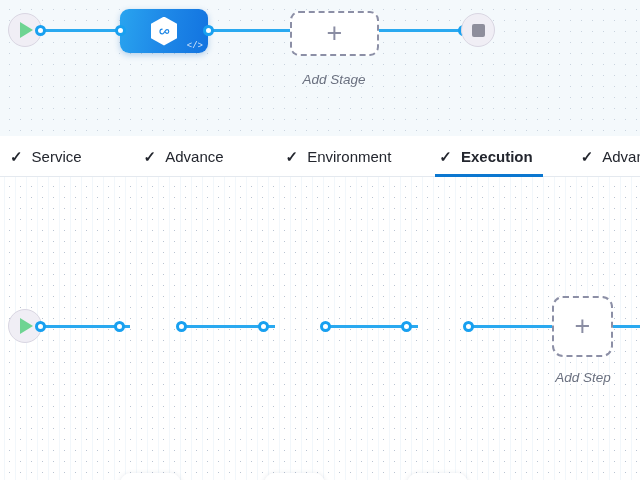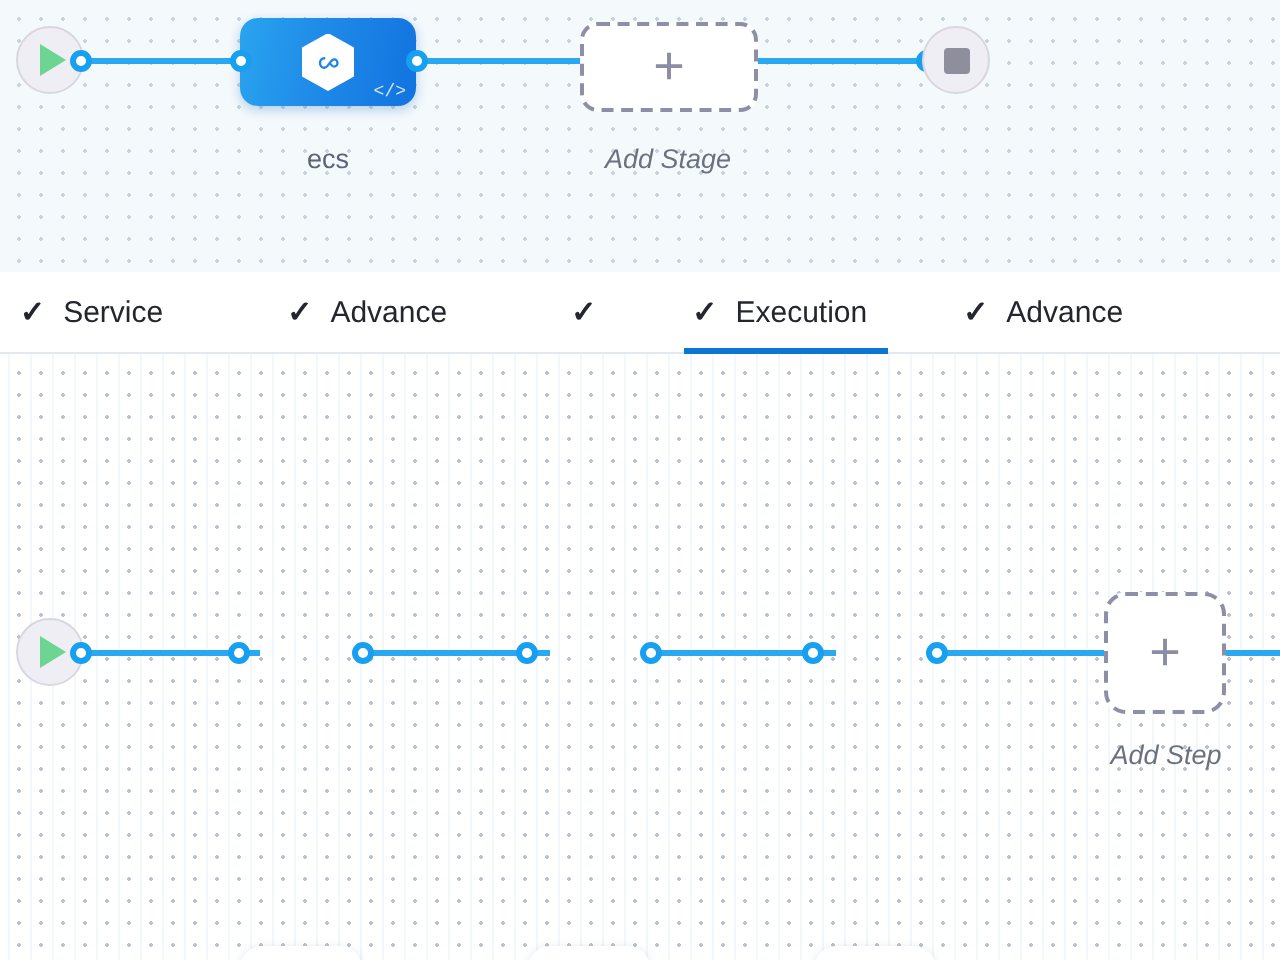--- a/index.html
+++ b/index.html
@@ -40,21 +40,21 @@
     white-space: nowrap;
   }
   .tab {
     display: flex; align-items: center; gap: 9px;
     height: 41px; position: relative;
     padding: 0 0 0 0;
     color: #23262e; font-size: 15px;
     cursor: pointer;
   }
   .tab .chk { font-size: 15px; line-height: 1; color: #23262e; font-weight: 700; }
-  .tab.active .lbl { font-weight: 400; }
+  .tab.active .lbl { font-weight: 700; }
   .tab.active::after {
     content: ""; position: absolute; left: -4px; right: -10px; bottom: 0;
     height: 3px; background: #0b77d0;
   }
 
   
   .edge { position: absolute; height: 3px; background: #2aa9f0; }
   .port {
     position: absolute; width: 11px; height: 11px; border-radius: 50%;
     background: #ffffff; border: 3px solid #18a0f0;
@@ -137,21 +137,20 @@
     <div id="stage-node">
       <div class="hexagon">
         <svg width="15" height="15" viewBox="0 0 24 24" aria-hidden="true">
           <path d="M8.2 8.2c-1.9 0-3.4 1.7-3.4 3.8s1.5 3.8 3.4 3.8c1.2 0 2-.7 2.8-1.7l2.6-3.4c.7-.9 1.4-1.6 2.5-1.6 1.6 0 2.7 1.3 2.7 2.9s-1.1 2.9-2.7 2.9c-1.1 0-1.8-.7-2.5-1.6" fill="none" stroke="#1e87e5" stroke-width="1.9" stroke-linecap="round"></path>
         </svg>
       </div>
       <span class="code-glyph">&lt;/&gt;</span>
     </div>
     <div class="port" style="left:115px; top:25px;"></div>
     <div class="port" style="left:203px; top:25px;"></div>
-    <div class="node-label" style="left:104px; top:70px; width:120px;">ecs</div>
 
     <div class="add-box" id="add-stage-box">
       <span class="plus">+</span>
     </div>
     <div class="node-label muted" style="left:274px; top:70px; width:120px;">Add Stage</div>
 
     <div class="port" style="left:458px; top:25px;"></div>
     <div class="terminal" style="left:461px; top:13px;">
       <div class="stop-sq"></div>
     </div>
@@ -161,20 +160,21 @@
     <div class="tab" style="margin-left:10px;">
       <span class="chk">✓</span>
       <span class="lbl">Service</span>
     </div>
     <div class="tab" style="margin-left:62px;">
       <span class="chk">✓</span>
       <span class="lbl">Advance</span>
     </div>
     <div class="tab" style="margin-left:62px;">
       <span class="chk">✓</span>
+      <span class="lbl">Environment</span>
     </div>
     <div class="tab active" style="margin-left:48px;">
       <span class="chk">✓</span>
       <span class="lbl">Execution</span>
     </div>
     <div class="tab" style="margin-left:48px;">
       <span class="chk">✓</span>
       <span class="lbl">Advance</span>
     </div>
   </div>

